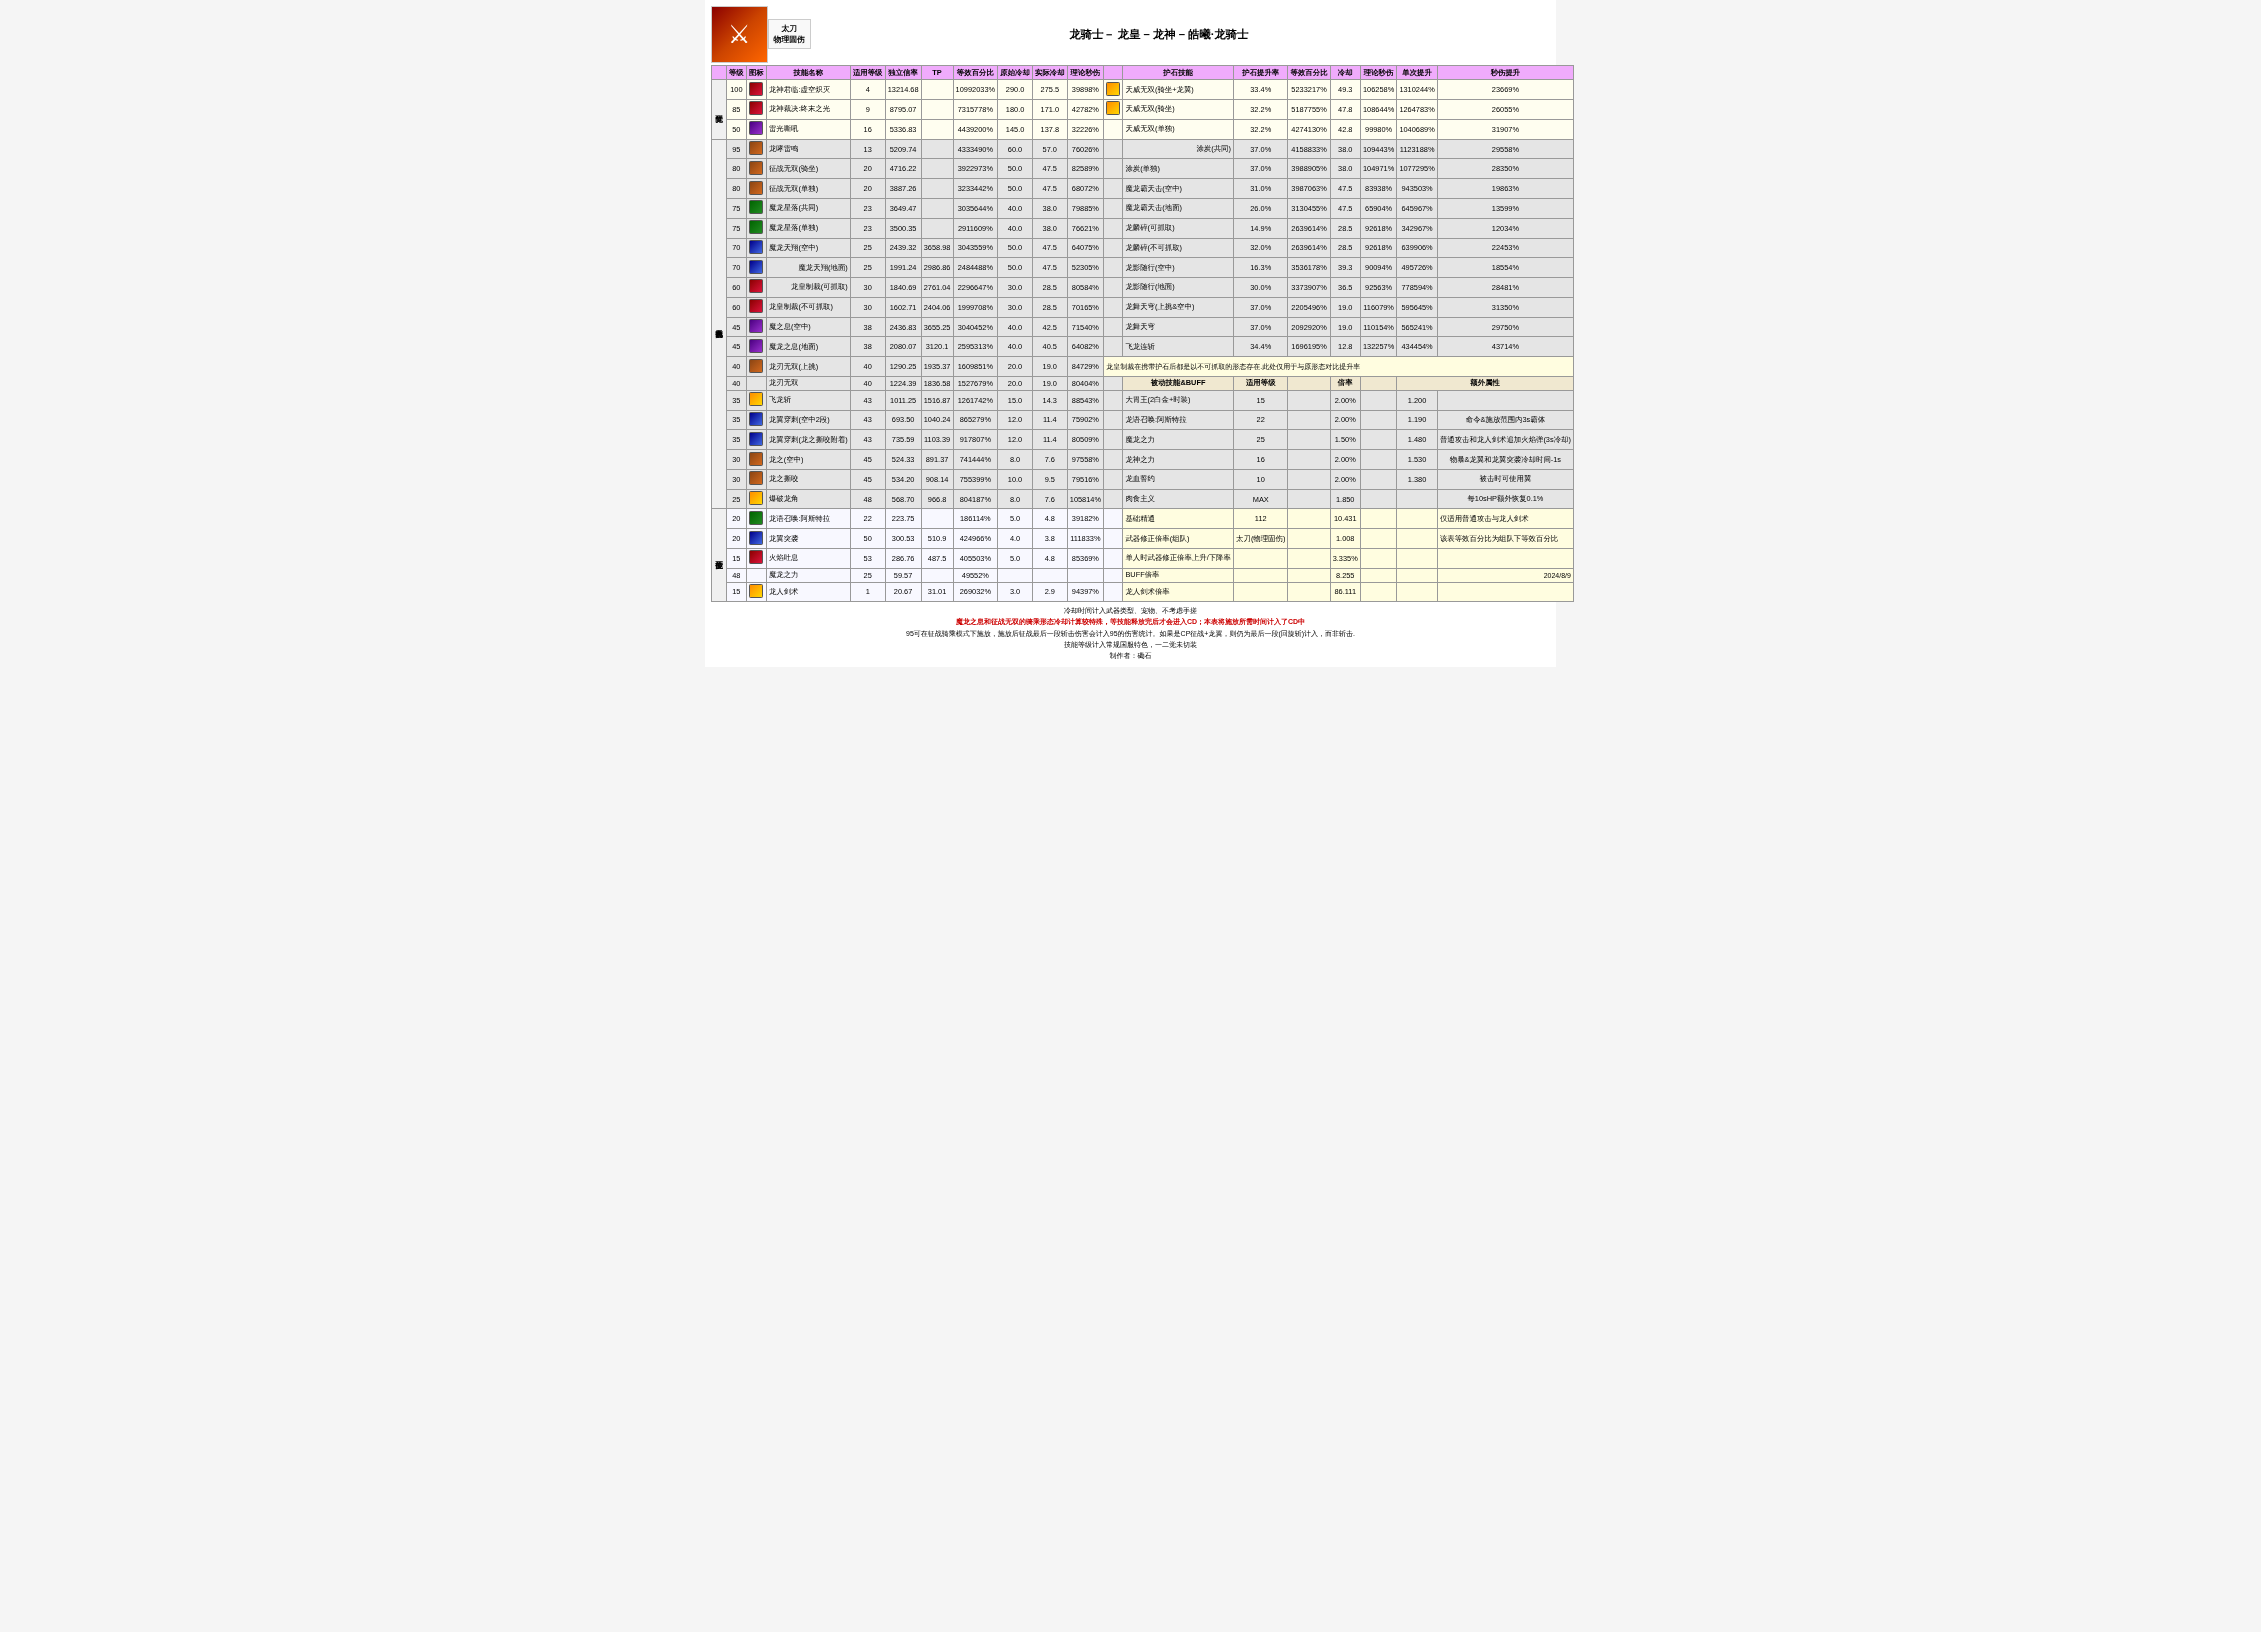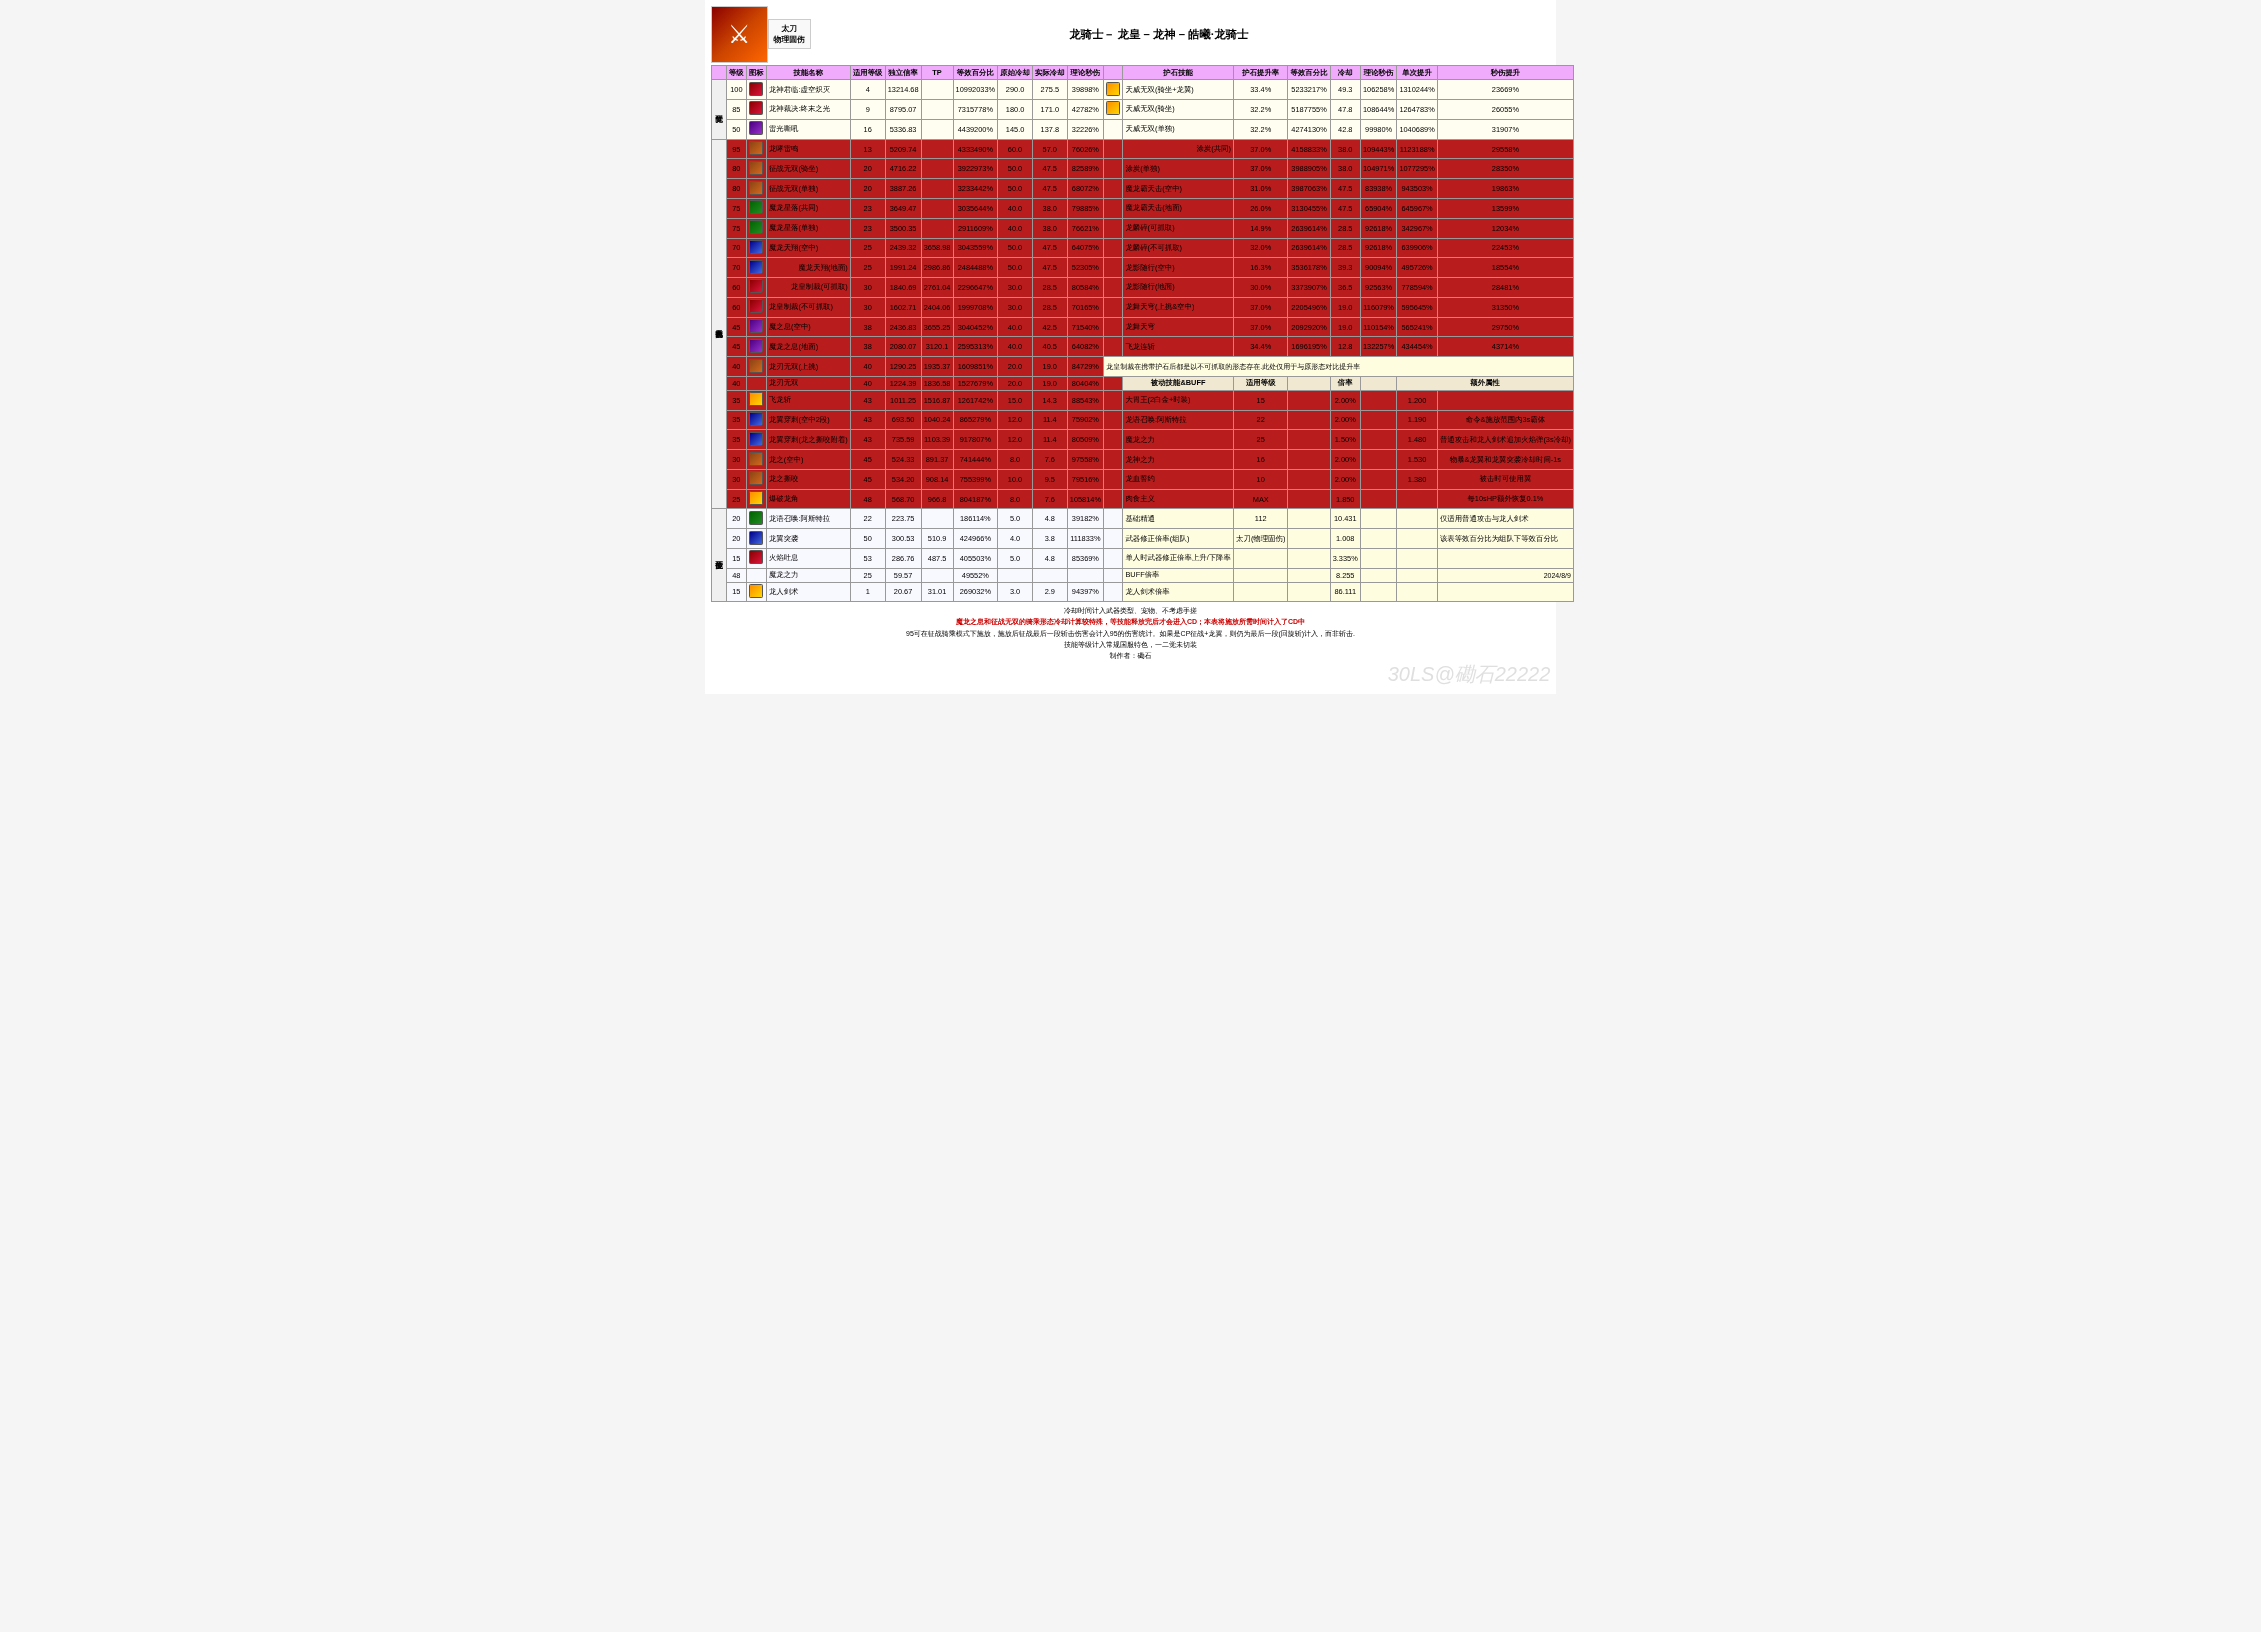--- a/index.html
+++ b/index.html
@@ -48,21 +48,21 @@
       border: 0.7px solid #999;
       padding: 1.4px 2.1px;
       text-align: center;
       white-space: nowrap;
     }
     .main-table th {
       background: #f0abfc;
       font-weight: bold;
     }
     .row-juexing { background: #fffef0; }
-    .row-mid { background: #b91c1c; }
+    .row-mid { background: #e5e5e5; }
     .row-low { background: #f8f8ff; }
     .skill-icon {
       width: 14px;
       height: 14px;
       display: inline-block;
       background: linear-gradient(135deg, #666, #999);
       border: 0.7px solid #555;
       border-radius: 1.4px;
     }
     .icon-dragon1 { background: linear-gradient(135deg, #8B4513, #D2691E); }
@@ -668,15 +668,14 @@
   </table>
 
   <div class="note-area">
     <div class="note-black">冷却时间计入武器类型、宠物、不考虑手搓</div>
     <div class="note-red">魔龙之息和征战无双的骑乘形态冷却计算较特殊，等技能释放完后才会进入CD；本表将施放所需时间计入了CD中</div>
     <div class="note-black">95可在征战骑乘模式下施放，施放后征战最后一段斩击伤害会计入95的伤害统计。如果是CP征战+龙翼，则仍为最后一段(回旋斩)计入，而非斩击.</div>
     <div class="note-black">技能等级计入常规国服特色，一二觉未切装</div>
     <div class="note-black">制作者：磡石</div>
   </div>
 
-  <div class="watermark">30LS@磡石22222</div>
 </div>
 
 
 </body></html>

